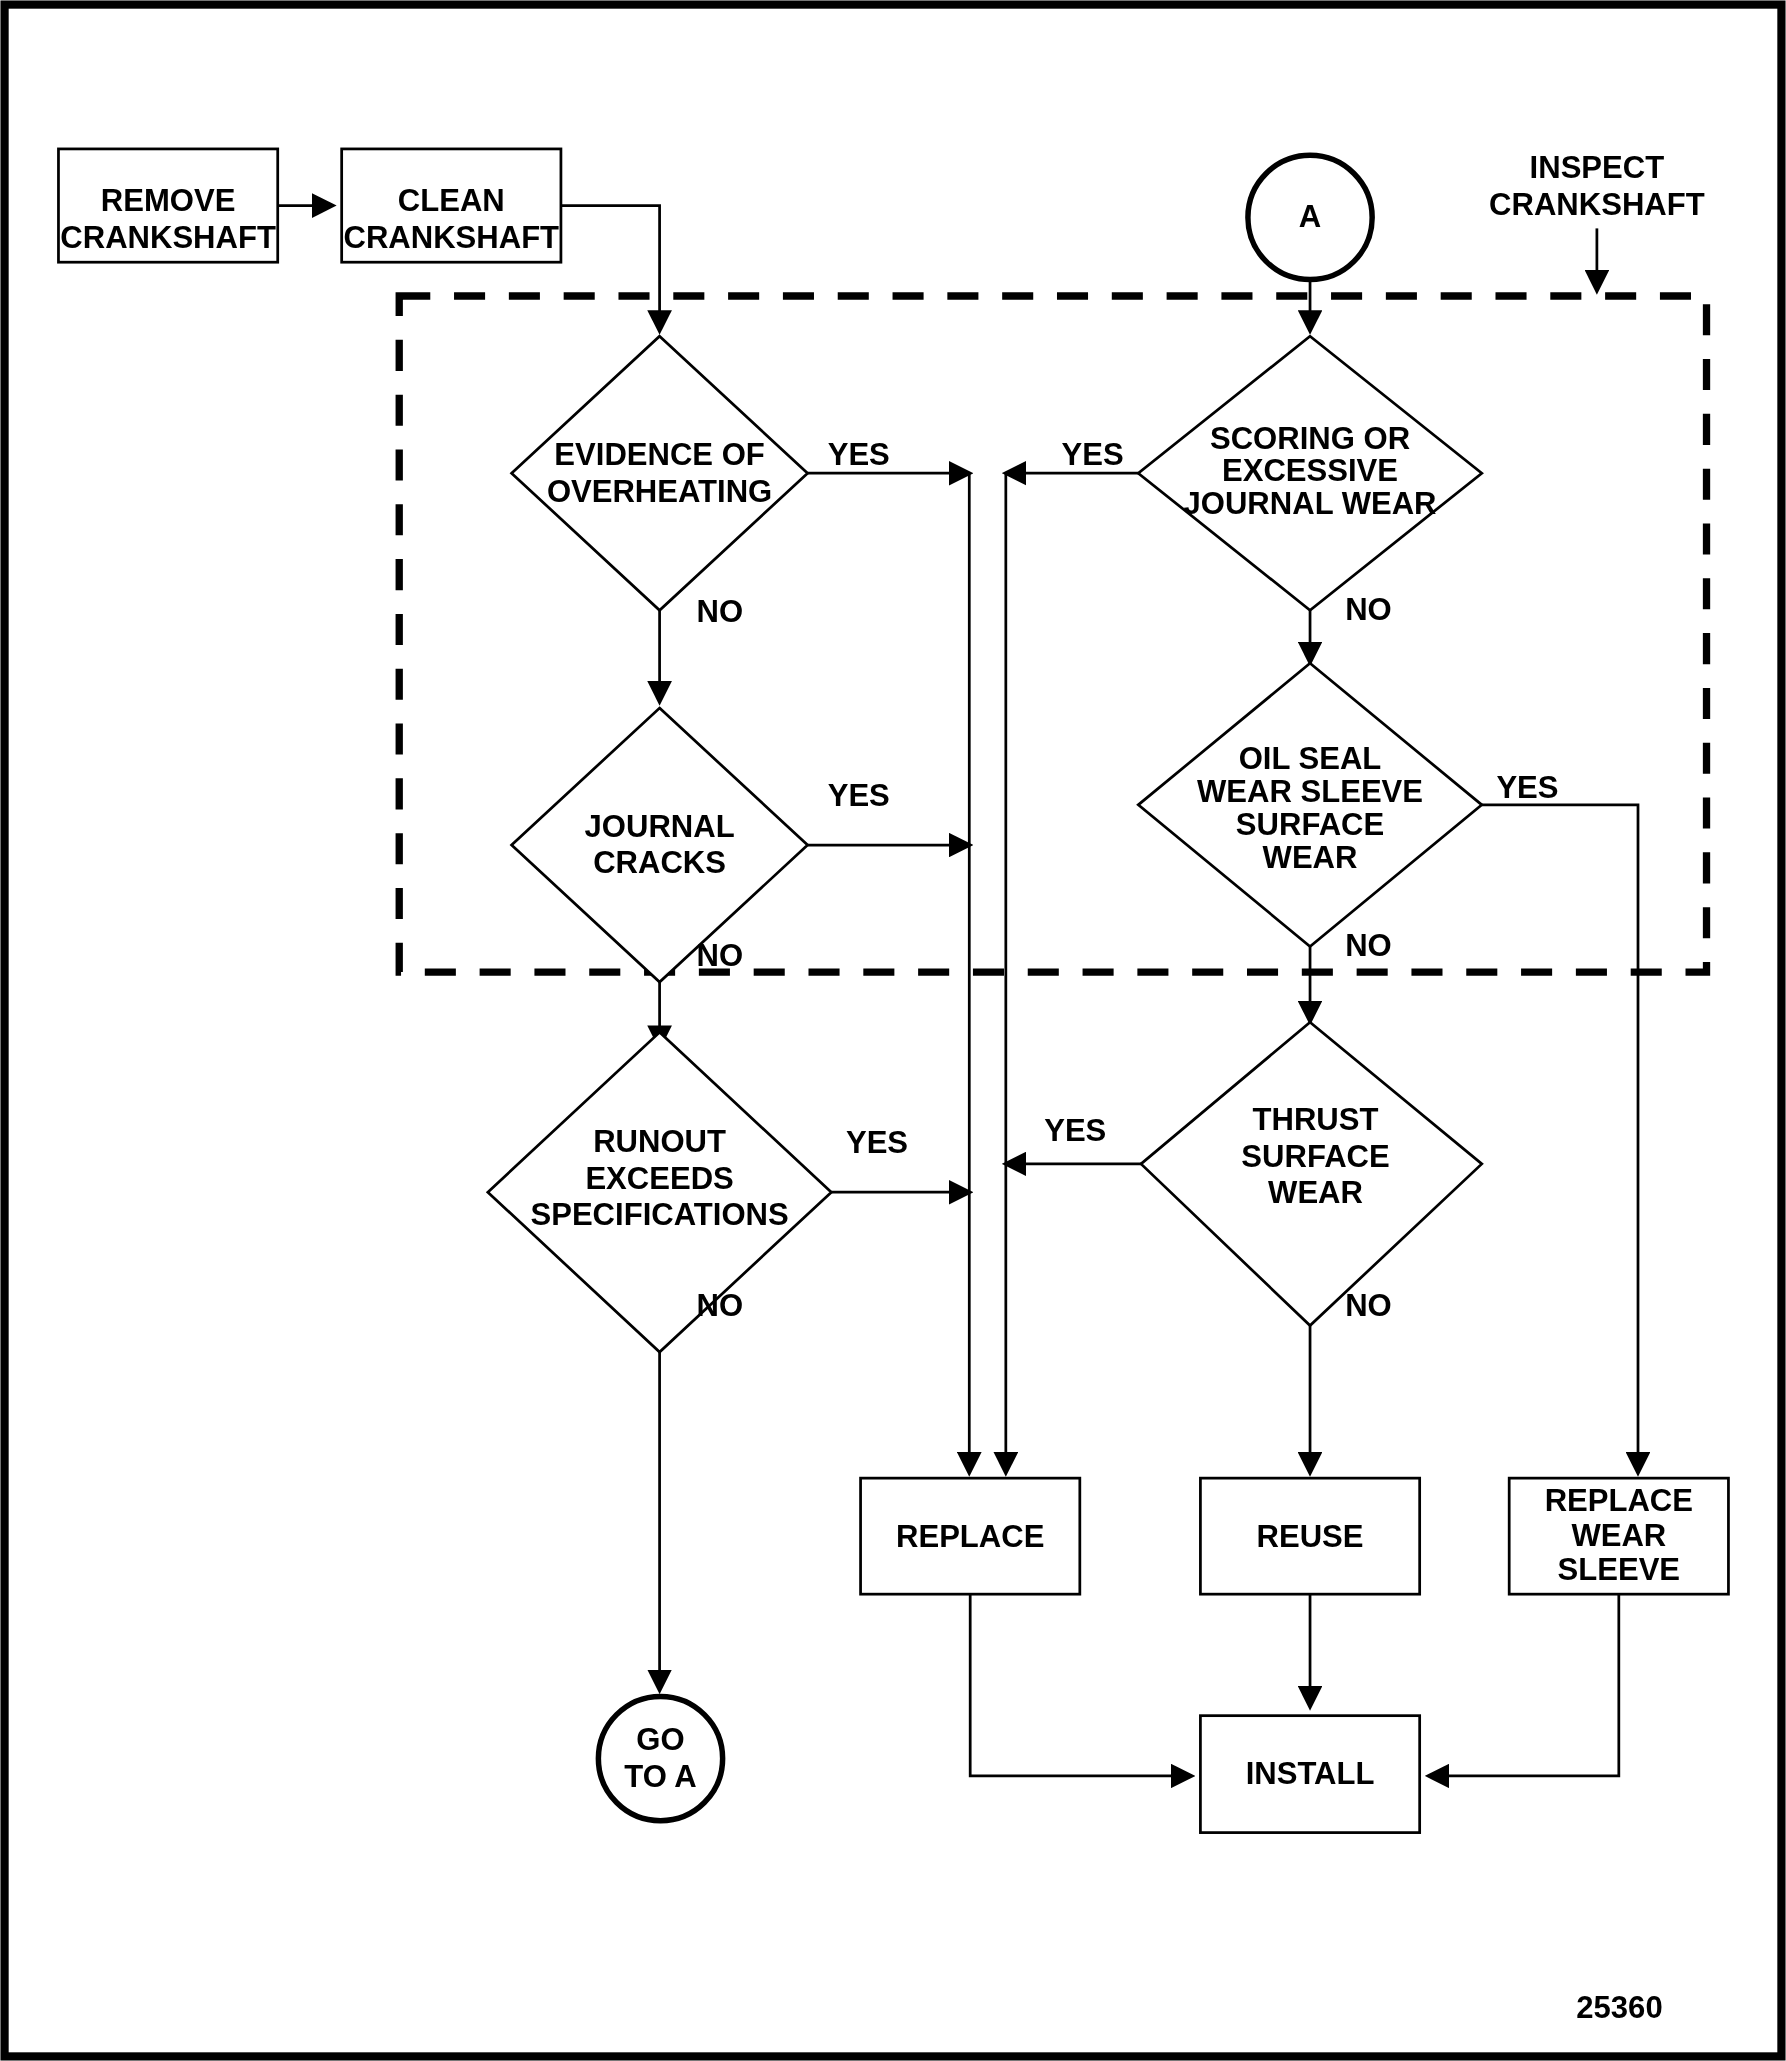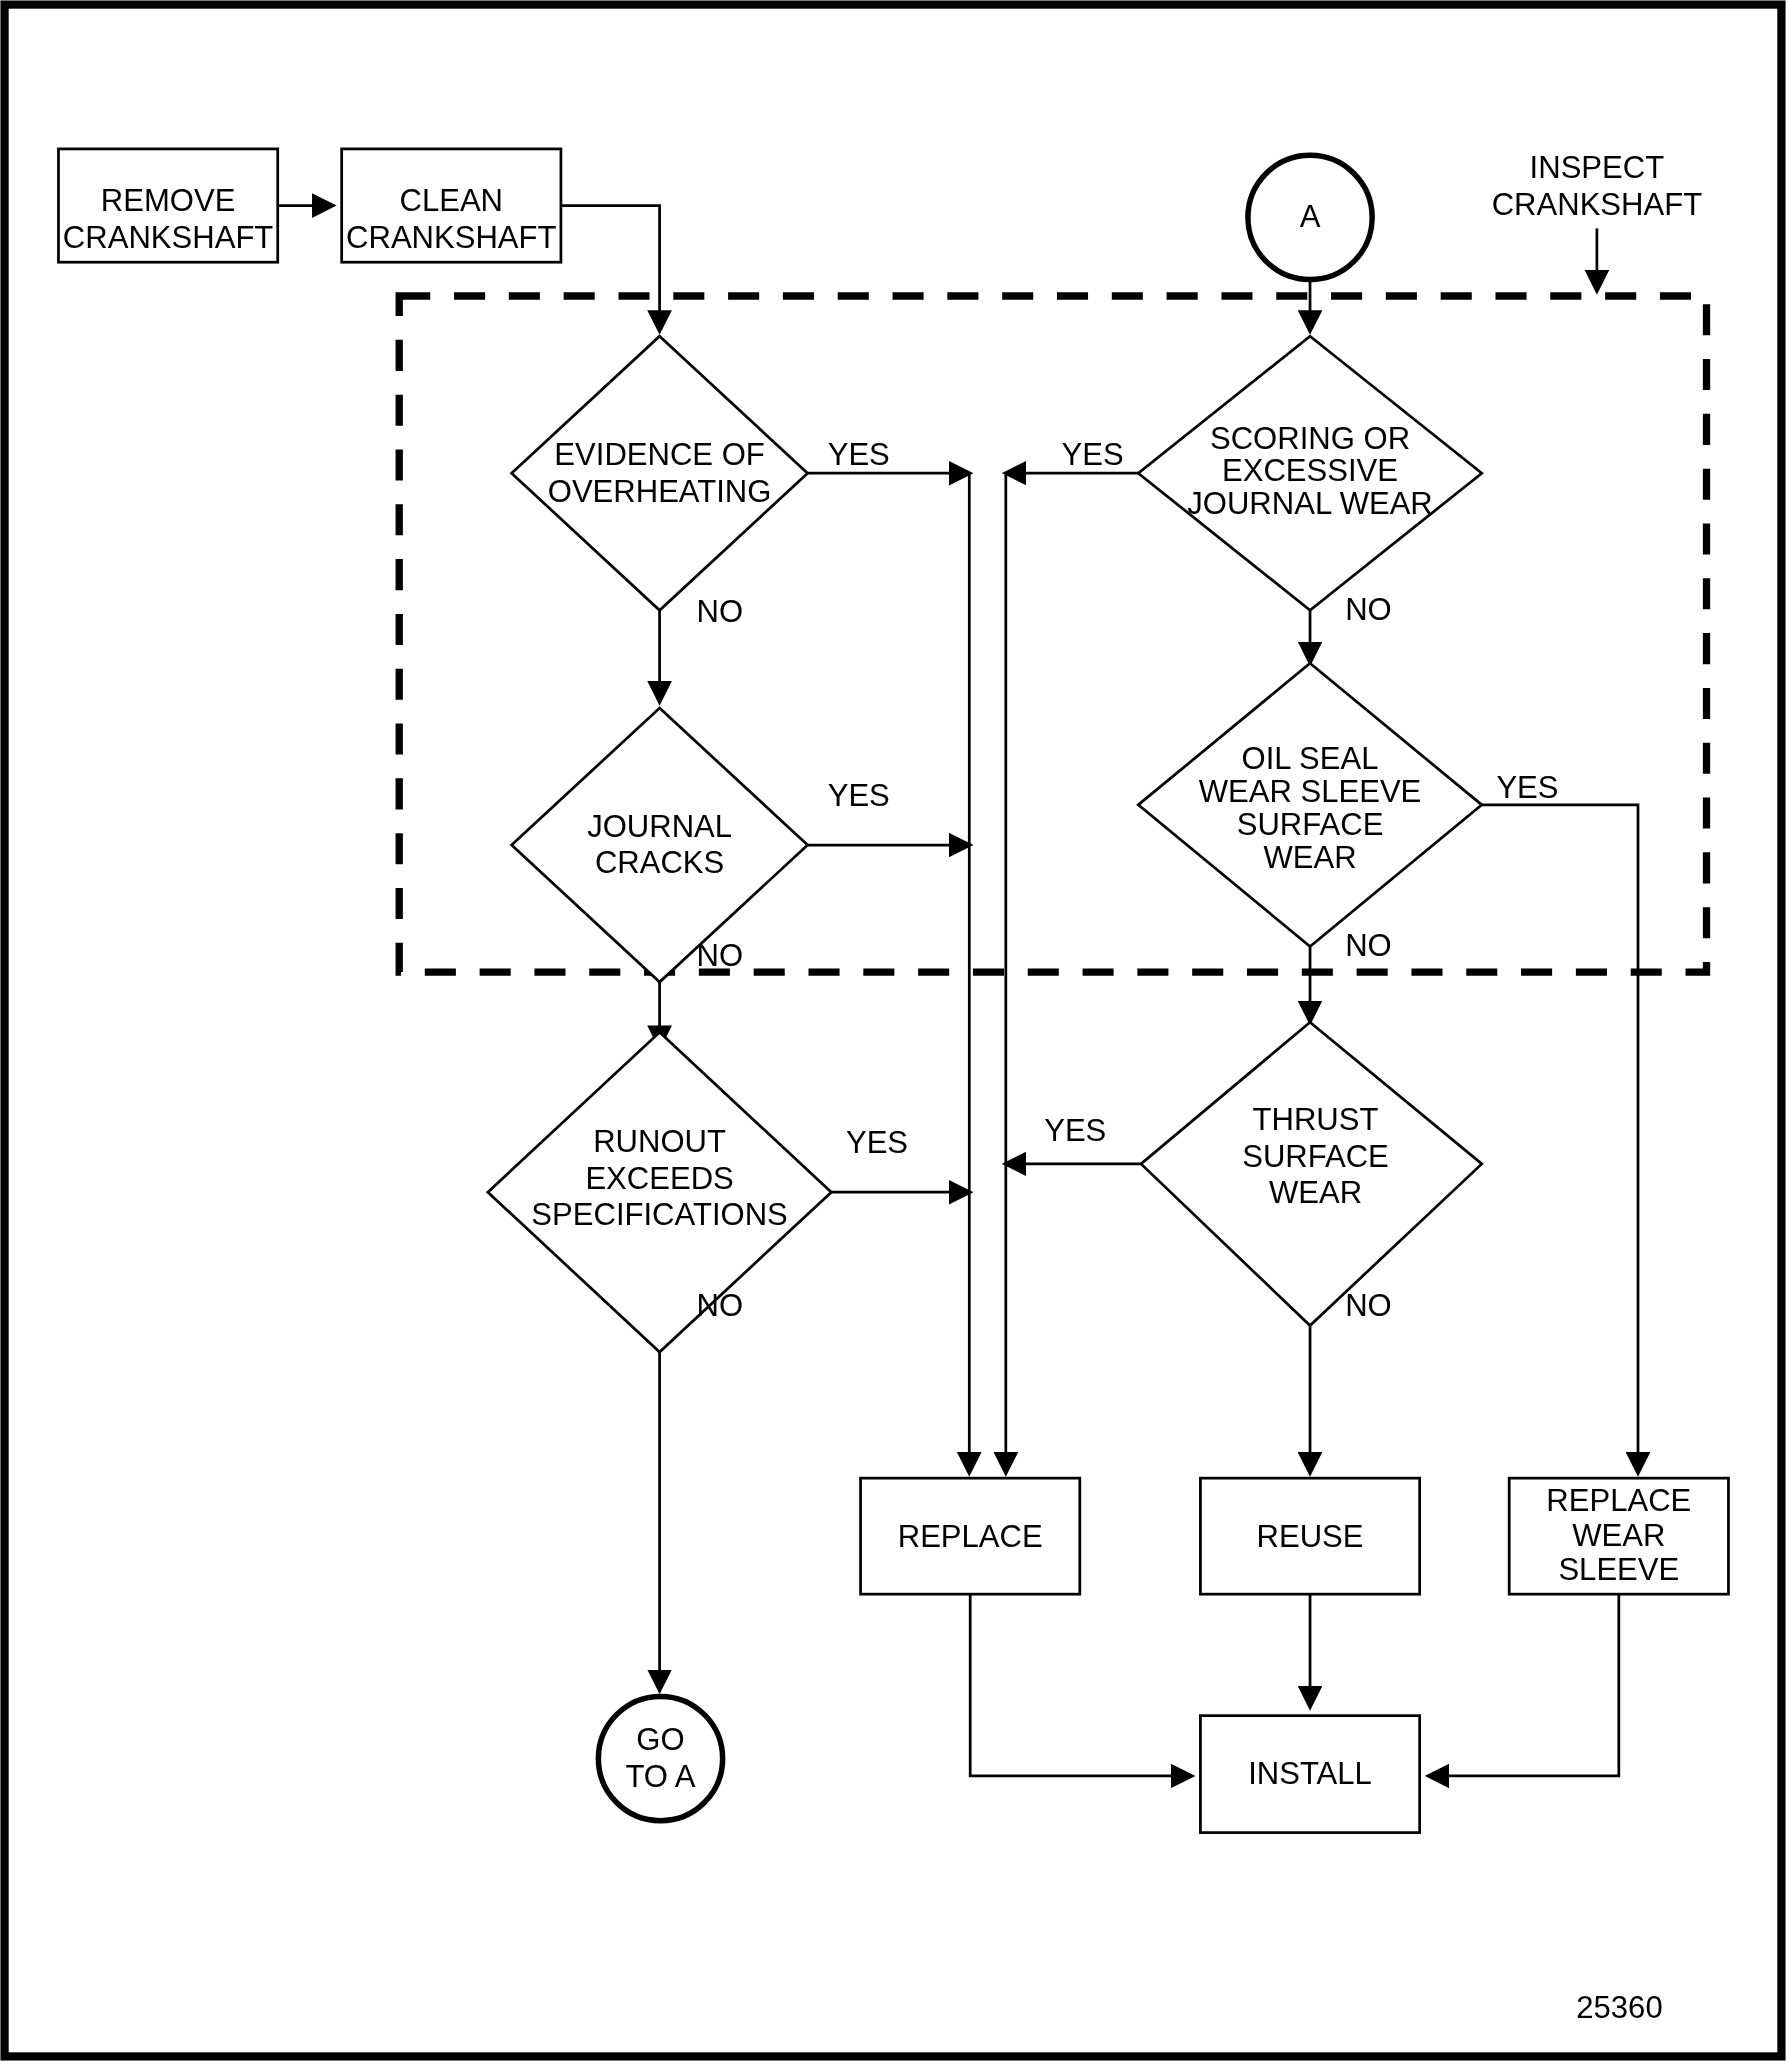--- a/index.html
+++ b/index.html
@@ -7,20 +7,21 @@
     padding: 0;
     background: #ffffff;
   }
   #page {
     position: relative;
     width: 1786px;
     height: 2061px;
     background: #ffffff;
     font-family: "Liberation Sans", sans-serif;
     overflow: hidden;
+    font-weight: bold;
   }
   svg.diagram {
     position: absolute;
     top: 0;
     left: 0;
     width: 1786px;
     height: 2061px;
   }
   .node-shape {
     fill: #ffffff;

